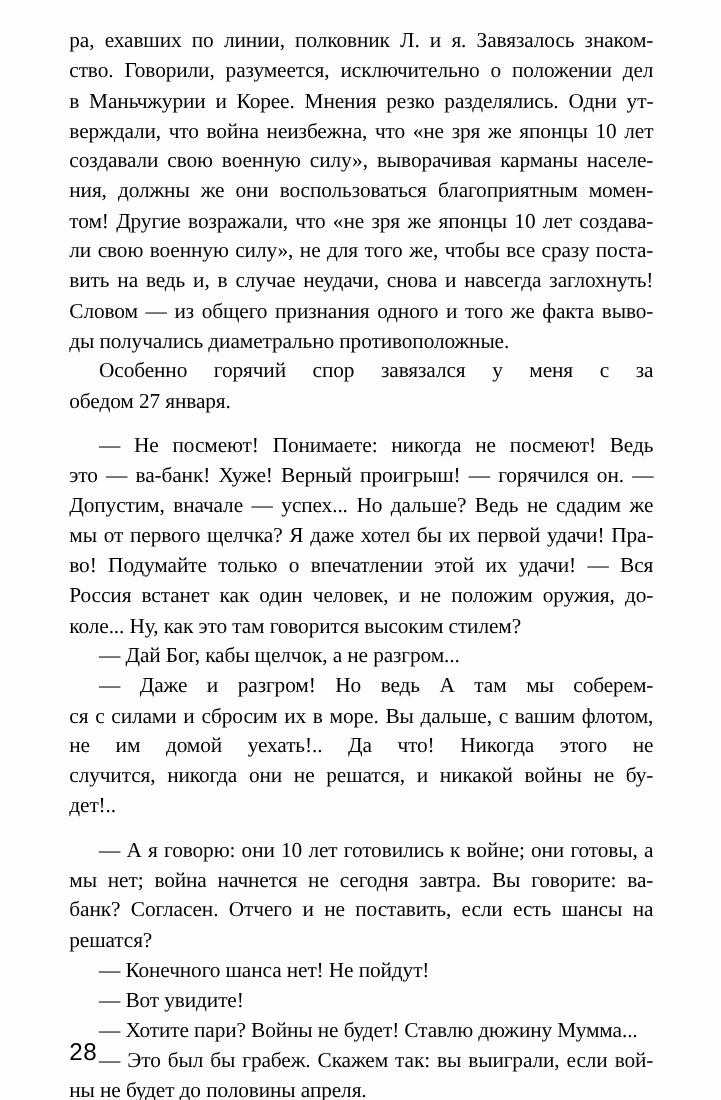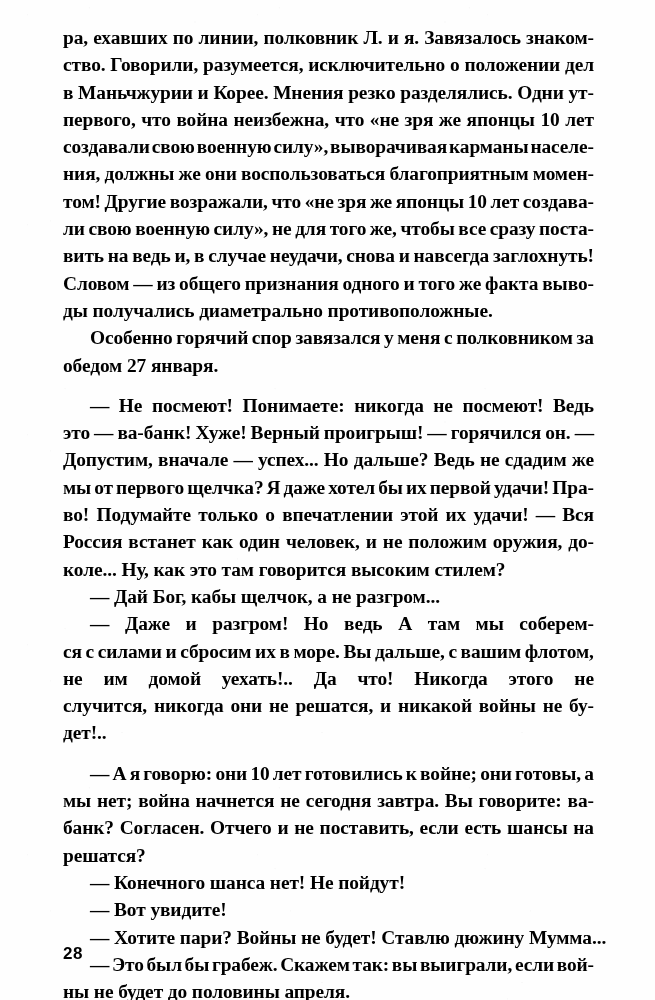--- a/index.html
+++ b/index.html
@@ -51,21 +51,21 @@
   .para {
     margin: 0;
   }
 
   
   .line {
     display: block;
     height: 27.3px;
     line-height: 27.3px;
     font-size: 19.4px;
-    font-weight: 700;
+    font-weight: 400;
     white-space: pre;
     letter-spacing: -0.1px;
   }
 
   
   .line.just {
     display: flex;
     justify-content: space-between;
     white-space: normal;
   }
@@ -82,22 +82,22 @@
 
   .gap-before {
     margin-top: 13px;
   }
 
   #folio {
     position: absolute;
     left: 63px;
     top: 944px;
     font-family: "Liberation Sans", "DejaVu Sans", sans-serif;
-    font-size: 17px;
-    font-weight: 700;
+    font-size: 22px;
+    font-weight: 400;
     letter-spacing: .5px;
   }
 </style>
 </head>
 <body>
 
 <div id="page">
 
   <div id="text-column">
       <div class="para">
@@ -127,21 +127,21 @@
           <span>Маньчжурии</span>
           <span>и</span>
           <span>Корее.</span>
           <span>Мнения</span>
           <span>резко</span>
           <span>разделялись.</span>
           <span>Одни</span>
           <span>ут-</span>
         </div>
         <div class="line just">
-          <span>первого,</span>
+          <span>верждали,</span>
           <span>что</span>
           <span>война</span>
           <span>неизбежна,</span>
           <span>что</span>
           <span>«не</span>
           <span>зря</span>
           <span>же</span>
           <span>японцы</span>
           <span>10</span>
           <span>лет</span>
@@ -221,21 +221,20 @@
       </div>
       <div class="para">
         <div class="line just indent">
           <span>Особенно</span>
           <span>горячий</span>
           <span>спор</span>
           <span>завязался</span>
           <span>у</span>
           <span>меня</span>
           <span>с</span>
-          <span>полковником</span>
           <span>за</span>
         </div>
         <div class="line">обедом 27 января.</div>
       </div>
       <div class="para gap-before">
         <div class="line just indent">
           <span>—</span>
           <span>Не</span>
           <span>посмеют!</span>
           <span>Понимаете:</span>

